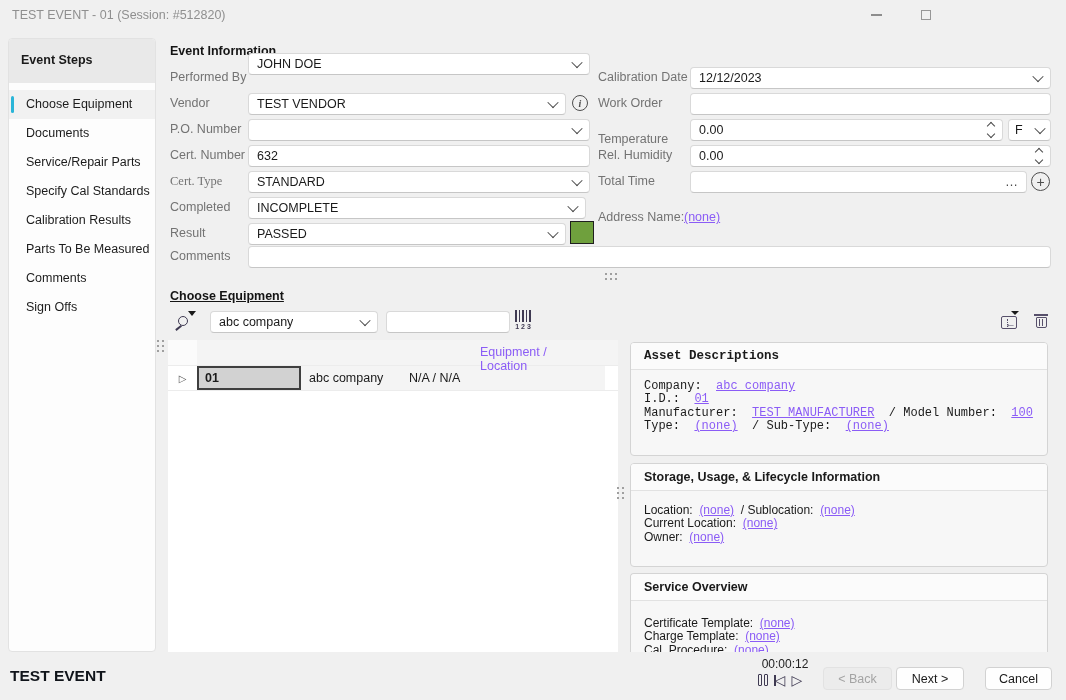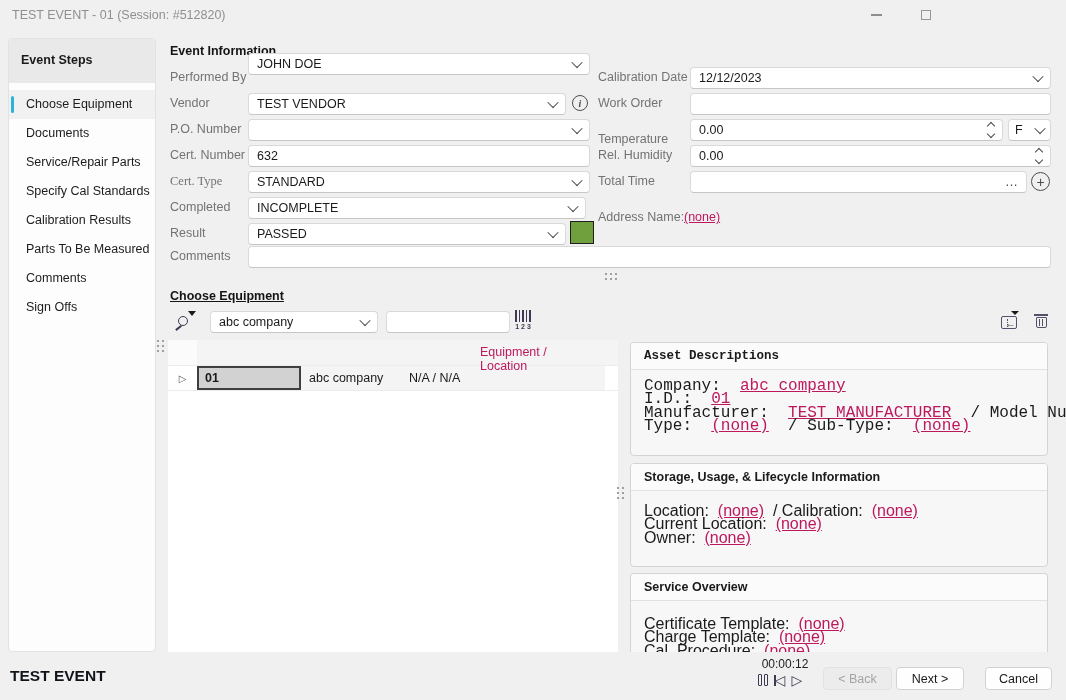--- a/index.html
+++ b/index.html
@@ -40,21 +40,21 @@
   .ellipsis-btn{margin-left:auto;color:#4a4a4a;font-size:13px;line-height:10px;}
   .ellipsis-btn::before{content:"…";}
   .info-circle{position:absolute;width:16px;height:16px;border:1.3px solid #4d4d4d;border-radius:50%;
     box-sizing:border-box;display:flex;align-items:center;justify-content:center;
     font-size:10px;font-style:italic;font-weight:700;color:#4d4d4d;font-family:"Liberation Serif",serif;}
   .info-circle::before{content:"i";}
   .plus-circle{position:absolute;width:19px;height:19px;border:1.3px solid #4d4d4d;border-radius:50%;
     box-sizing:border-box;display:flex;align-items:center;justify-content:center;font-size:14px;color:#4d4d4d;}
   .plus-circle::before{content:"+";}
   .swatch{position:absolute;width:24px;height:23px;border:1.5px solid #1f1f1f;box-sizing:border-box;}
-  .lnk{color:#be185d;text-decoration:underline;cursor:pointer;}
+  .lnk{color:#8b5cf6;text-decoration:underline;cursor:pointer;}
   
   .underlined-title{text-decoration:underline;}
   .search-icon{position:absolute;width:24px;height:22px;}
   .search-icon .lens{position:absolute;left:3px;top:6px;width:10px;height:10px;border:1.7px solid #3f3a52;
     border-radius:50%;box-sizing:border-box;}
   .search-icon .handle{position:absolute;left:0px;top:17px;width:7px;height:1.7px;background:#3f3a52;
     transform:rotate(-38deg);}
   .search-icon .caret{position:absolute;right:3px;top:1px;width:0;height:0;
     border-left:4px solid transparent;border-right:4px solid transparent;border-top:5px solid #1a1a1a;}
   .barcode{position:absolute;width:22px;height:24px;display:flex;flex-direction:column;align-items:center;}
@@ -73,35 +73,35 @@
   .trash-icon{position:absolute;width:14px;height:17px;}
   .trash-icon .lid{position:absolute;left:0;top:2px;width:14px;height:1.6px;background:#57506b;}
   .trash-icon .body{position:absolute;left:1.5px;top:5px;width:11px;height:11px;border:1.5px solid #57506b;
     border-radius:1px 1px 2px 2px;box-sizing:border-box;}
   .trash-icon .l1{position:absolute;left:5px;top:7px;width:1px;height:7px;background:#57506b;}
   .trash-icon .l2{position:absolute;left:8px;top:7px;width:1px;height:7px;background:#57506b;}
   .equip-table{position:absolute;left:168px;top:340px;width:450px;height:312px;background:#fff;}
   .equip-header{position:relative;display:flex;height:25px;border-bottom:1px solid #ececec;}
   .equip-header .corner{width:29px;background:#fbfbfb;}
   .equip-header .rest{flex:1;background:#f4f4f4;}
-  .equip-header .htext{position:absolute;left:358px;top:5px;transform:translateX(-50%);color:#be185d;}
+  .equip-header .htext{position:absolute;left:358px;top:5px;transform:translateX(-50%);color:#8b5cf6;}
   .equip-row{display:flex;height:24px;border-bottom:1px solid #ececec;}
   .cell{display:flex;align-items:center;box-sizing:border-box;}
   .cell-exp{width:29px;justify-content:center;background:#fff;}
   .expander::before{content:"\25B7";font-size:10px;color:#5a5a5a;}
   .cell-id{width:104px;background:#d2d2d2;border:2px solid #3f3f3f;font-weight:700;padding-left:6px;}
   .cell-company{width:100px;background:#f4f4f4;padding-left:8px;}
   .cell-loc{width:99px;background:#f4f4f4;padding-left:8px;}
   .cell-extra{width:105px;background:#f4f4f4;}
   
   .card{position:absolute;left:630px;width:418px;background:#f7f7f7;border:1px solid #d4d4d4;
     border-radius:4px;box-sizing:border-box;}
   .card-header{height:26px;line-height:26px;padding:0 13px;font-weight:700;background:#fbfbfb;
     border-bottom:1px solid #e2e2e2;border-radius:3px 3px 0 0;}
-  .card-body{padding:10px 13px;line-height:13.4px;font-size:16px;}
+  .card-body{padding:10px 13px;line-height:13.4px;font-size:12px;}
   .card.clipped{overflow:hidden;border-bottom:none;border-radius:4px 4px 0 0;}
   .card-body .row-line{white-space:nowrap;}
   
   .grip{position:absolute;width:2px;height:2px;background:#9f9f9f;}
   .grip.h{box-shadow:5px 0 #9f9f9f,10px 0 #9f9f9f,0 5px #9f9f9f,5px 5px #9f9f9f,10px 5px #9f9f9f;}
   .grip.v{box-shadow:5px 0 #9f9f9f,0 5px #9f9f9f,5px 5px #9f9f9f,0 10px #9f9f9f,5px 10px #9f9f9f;}
   
   .footer-title{position:absolute;left:10px;top:667px;font-size:15.5px;font-weight:700;color:#10141a;}
   .timer{position:absolute;left:745px;top:657px;width:80px;text-align:center;font-size:12px;color:#222;}
   .media{position:absolute;left:758px;top:673px;display:flex;align-items:center;gap:6px;}
@@ -317,21 +317,21 @@
     </div>
   </div>
 </div>
 
 <div class="card" style="top:463px;height:104px;">
   <div class="card-header">Storage, Usage, &amp; Lifecycle Information</div>
   <div class="card-body" style="padding-top:13px;">
     <div class="row-line">
       <span>Location:</span>&nbsp;
       <span class="lnk">(none)</span>&nbsp;
-      <span>/ Calibration:</span>&nbsp;
+      <span>/ Sublocation:</span>&nbsp;
       <span class="lnk">(none)</span>
     </div>
     <div class="row-line">
       <span>Current Location:</span>&nbsp;
       <span class="lnk">(none)</span>
     </div>
     <div class="row-line">
       <span>Owner:</span>&nbsp;
       <span class="lnk">(none)</span>
     </div>

